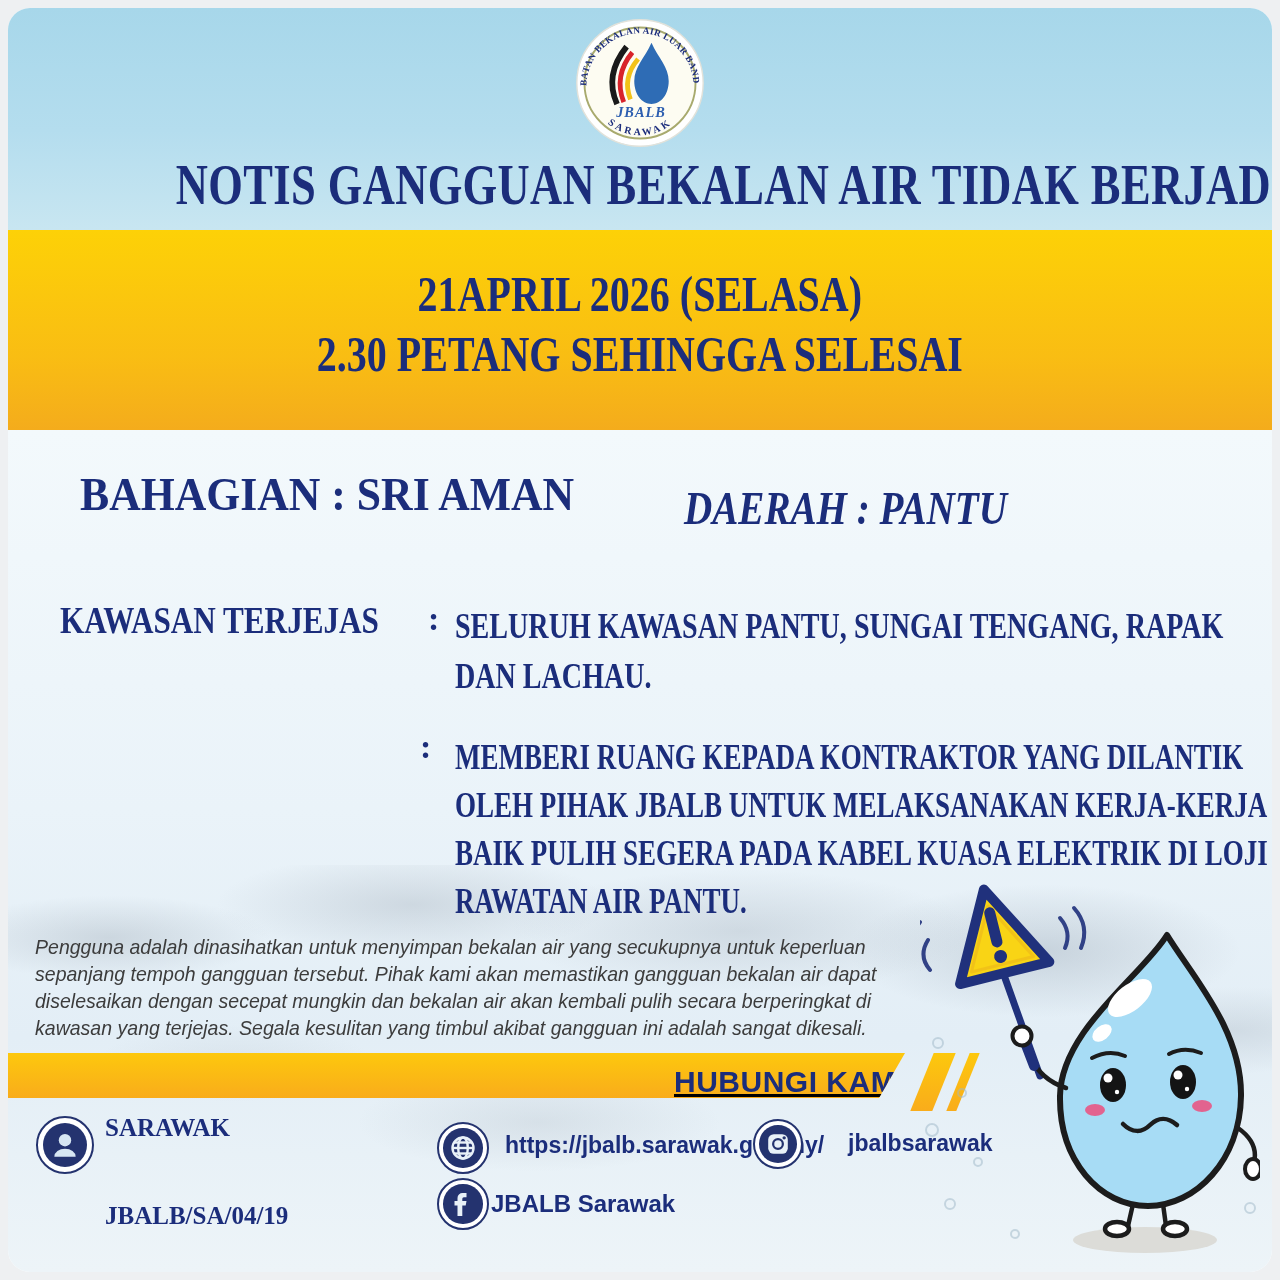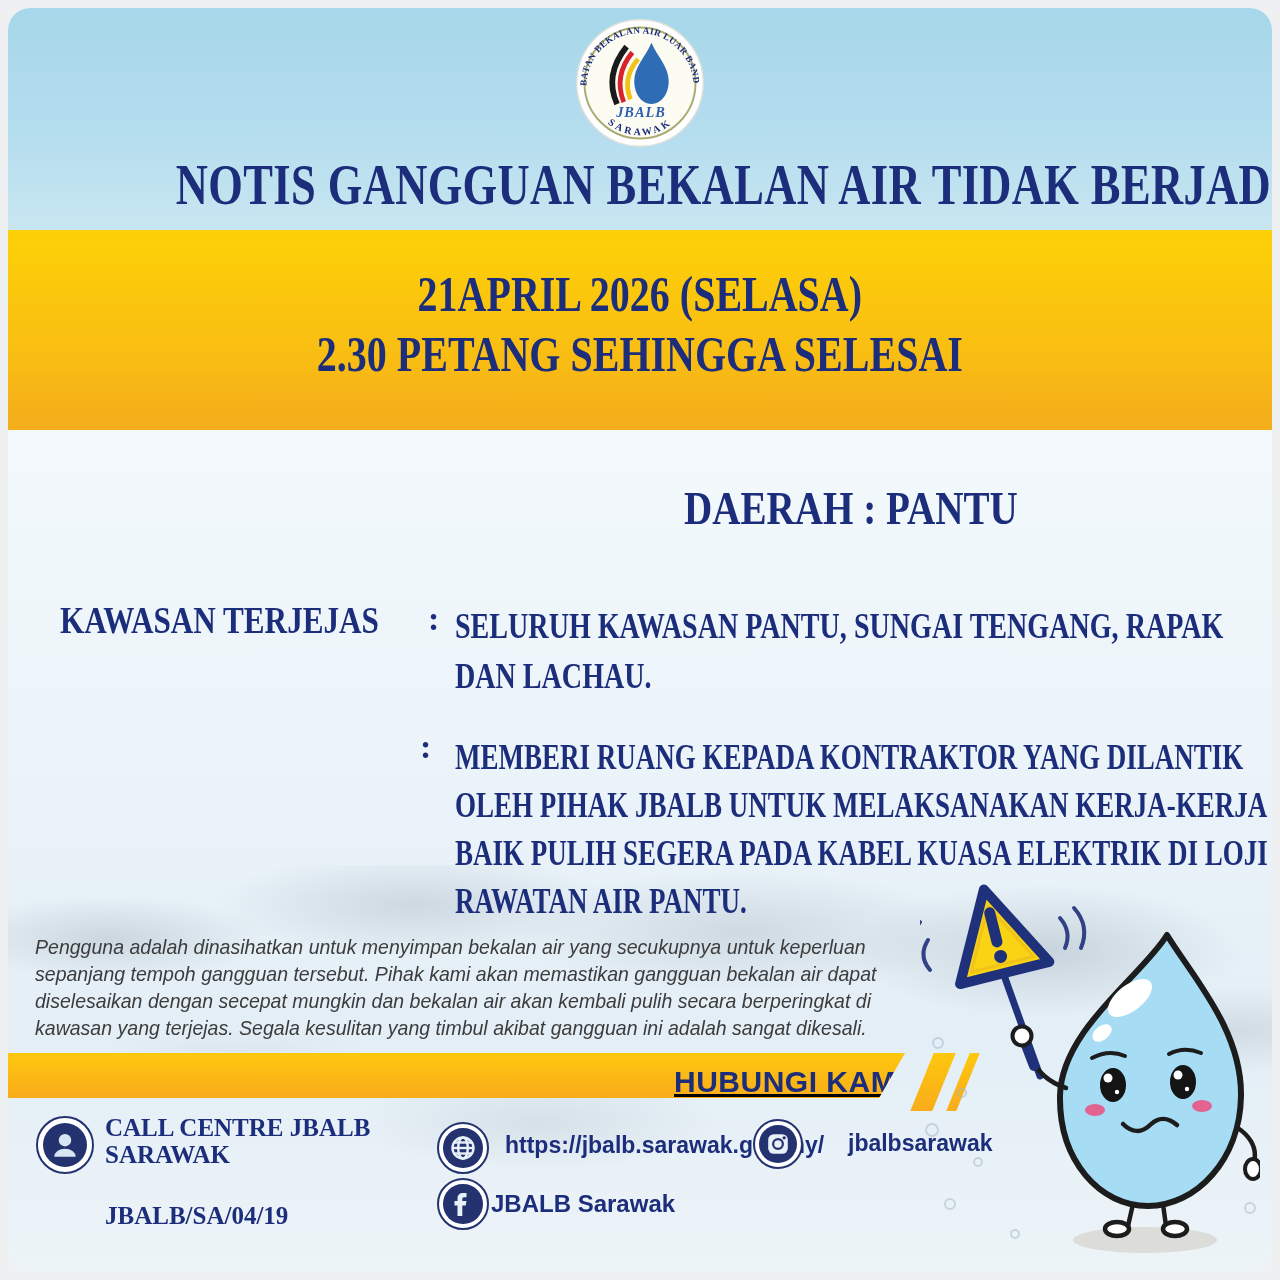--- a/index.html
+++ b/index.html
@@ -29,21 +29,21 @@
   .splash{position:absolute;left:0;top:435px;width:100%;height:330px;pointer-events:none;background:
     radial-gradient(230px 60px at 8% 22%, rgba(148,160,172,.32), rgba(148,160,172,0) 70%),
     radial-gradient(280px 75px at 32% 12%, rgba(140,152,165,.28), rgba(140,152,165,0) 70%),
     radial-gradient(320px 85px at 58% 20%, rgba(140,152,165,.26), rgba(140,152,165,0) 72%),
     radial-gradient(280px 95px at 82% 26%, rgba(130,145,160,.30), rgba(130,145,160,0) 70%),
     radial-gradient(210px 62px at 97% 50%, rgba(148,160,172,.24), rgba(148,160,172,0) 70%),
     radial-gradient(260px 70px at 42% 78%, rgba(150,162,174,.20), rgba(150,162,174,0) 70%),
     radial-gradient(200px 55px at 18% 60%, rgba(160,170,180,.16), rgba(160,170,180,0) 70%);}
 
   .division-row{position:absolute;left:72px;top:38px;font-size:46px;font-weight:bold;color:#1b2d7b;}
-  .district-row{position:absolute;left:676px;top:52px;font-size:46px;font-weight:bold;color:#1b2d7b;}
+  .district-row{position:absolute;left:676px;top:52px;font-size:46px;font-weight:bold;color:#1b2d7b;font-style:italic;}
 
   .row-label{position:absolute;font-size:38px;font-weight:bold;color:#1b2d7b;}
   .row-colon{position:absolute;font-size:34px;font-weight:bold;color:#1b2d7b;}
   .row-value{position:absolute;font-size:36px;font-weight:bold;color:#1b2d7b;}
   .row-value .vline{display:block;}
 
   .kaw-label{left:52px;top:168px;}
   .kaw-colon{left:420px;top:170px;}
   .kaw-value{left:447px;top:171px;line-height:50px;}
 
@@ -111,20 +111,23 @@
 
   <div class="banner">
     <div class="bline"><span class="cond-c cx80">21APRIL 2026 (SELASA)</span></div>
     <div class="bline"><span class="cond-c cx80">2.30 PETANG SEHINGGA SELESAI</span></div>
   </div>
 
   <div class="content">
 
     <div class="splash"></div>
 
+    <div class="division-row">
+      <span class="cond cx95"><span>BAHAGIAN</span>&nbsp;<span>:</span>&nbsp;<span>SRI AMAN</span></span>
+    </div>
     <div class="district-row">
       <span class="cond cx85"><span>DAERAH</span>&nbsp;<span>:</span>&nbsp;<span>PANTU</span></span>
     </div>
 
     <div class="row-label kaw-label"><span class="cond cx82">KAWASAN TERJEJAS</span></div>
     <div class="row-colon kaw-colon">:</div>
     <div class="row-value kaw-value">
       <span class="vline"><span class="cond cx78">SELURUH KAWASAN PANTU, SUNGAI TENGANG, RAPAK</span></span>
       <span class="vline"><span class="cond cx78">DAN LACHAU.</span></span>
     </div>
@@ -152,21 +155,20 @@
 
     <div class="cicon icon-person">
       <div class="cicon-inner">
         <svg width="32" height="32" viewBox="-15 -15 30 30">
           <circle cx="0" cy="-4.5" r="5.8" fill="#d7e6f2"></circle>
           <path d="M-10,11 a10,7.5 0 0 1 20,0 z" fill="#d7e6f2"></path>
         </svg>
       </div>
     </div>
     <div class="call-centre">
-      <div>CALL CENTRE JBALB</div>
       <div>SARAWAK</div>
     </div>
     <div class="reference">JBALB/SA/04/19</div>
 
     <div class="cicon icon-globe">
       <div class="cicon-inner">
         <svg width="30" height="30" viewBox="-15 -15 30 30" fill="none" stroke="#e8f1f8" stroke-width="2.4">
           <circle cx="0" cy="0" r="10.5"></circle>
           <ellipse cx="0" cy="0" rx="4.8" ry="10.5"></ellipse>
           <path d="M-10.5,0 H10.5"></path>

